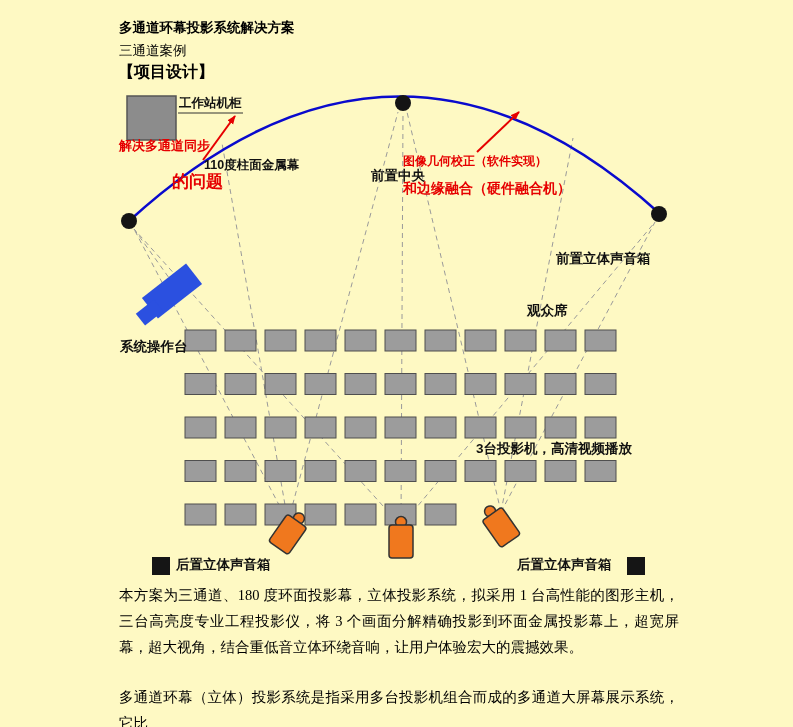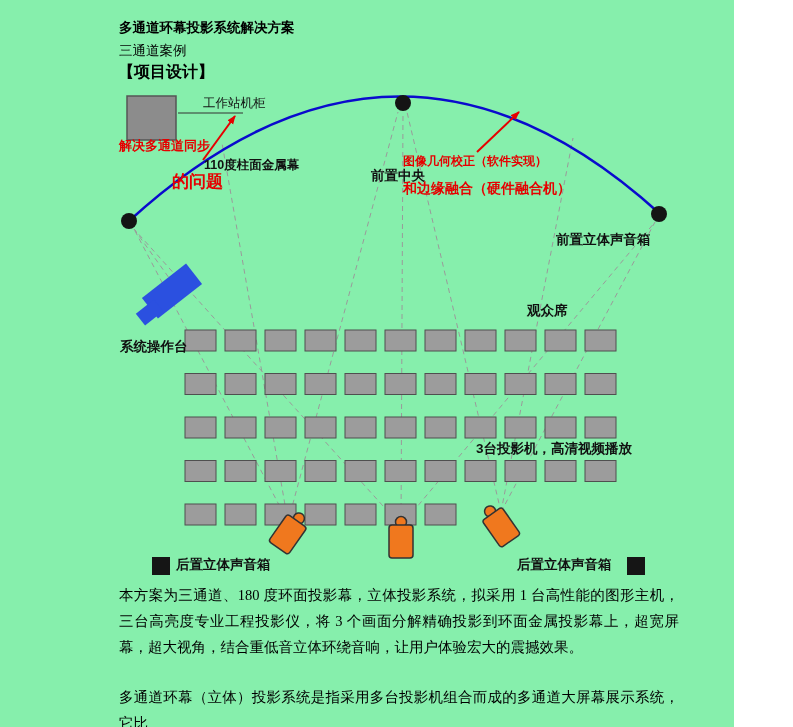--- a/index.html
+++ b/index.html
@@ -6,47 +6,47 @@
     --screen_arc:#0a0acd;
     --annotation_red:#e60000;
     --seat_gray:#9c9c9c;
     --console_blue:#2b50e0;
     --projector_orange:#f0781e;
     --dot_black:#141414;
   }
   *{margin:0;padding:0;box-sizing:border-box;}
   html,body{background:#ffffff;}
   body{width:793px;height:727px;overflow:hidden;font-family:"Liberation Serif","DejaVu Serif",serif;color:#000;}
-  .page{position:relative;width:734px;height:727px;background:#86efac;}
+  .page{position:relative;width:793px;height:727px;background:#fef9c3;}
 
   svg.diagram{position:absolute;left:0;top:0;z-index:1;}
 
   
   .arc{fill:none;stroke:var(--screen_arc);stroke-width:2.5;}
   .dot{fill:var(--dot_black);}
   .dash{stroke:#9a9a9a;stroke-width:1;stroke-dasharray:5 4;fill:none;}
   .seat{fill:var(--seat_gray);stroke:#4f4f4f;stroke-width:1;}
   .console{fill:var(--console_blue);}
   .projector-body{fill:var(--projector_orange);stroke:#333;stroke-width:1.5;}
   .speaker{fill:#151515;}
   .cabinet{fill:#8c8c8c;stroke:#555;stroke-width:1.5;}
   .ann-arrow{stroke:var(--annotation_red);stroke-width:2;}
   .leader{stroke:#333;stroke-width:1;}
 
   
   .lbl{position:absolute;z-index:2;white-space:nowrap;font-weight:bold;font-size:13.5px;color:#111;
        font-family:"Liberation Sans","DejaVu Sans",sans-serif;}
-  .lbl-workstation{left:179px;top:95px;font-weight:normal;font-size:12.5px;margin-left:24px;}
+  .lbl-workstation{left:179px;top:95px;font-weight:bold;font-size:12.5px;}
   .lbl-sync1{left:119px;top:137px;font-size:13px;color:var(--annotation_red);}
   .lbl-sync2{left:137px;top:170px;font-size:17px;color:var(--annotation_red);padding-left:35px;}
   .lbl-screen{left:204px;top:157px;font-size:12.5px;}
   .lbl-frontcenter{left:371px;top:124px;margin-top:43px;}
   .lbl-corr1{left:403px;top:153px;font-size:12px;color:var(--annotation_red);}
   .lbl-corr2{left:403px;top:180px;font-size:14px;color:var(--annotation_red);}
-  .lbl-frontspk{left:556px;top:231px;}
+  .lbl-frontspk{left:556px;top:250px;}
   .lbl-audience{left:527px;top:302px;}
   .lbl-console{left:120px;top:338px;}
   .lbl-projnote{left:476px;top:440px;}
   .lbl-rearL{left:176px;top:556px;}
   .lbl-rearR{left:517px;top:556px;}
 
   .doc-title{position:absolute;left:119px;top:19px;z-index:2;font-size:13.5px;font-weight:bold;white-space:nowrap;
              font-family:"Liberation Sans","DejaVu Sans",sans-serif;}
   .doc-subtitle{position:absolute;left:119px;top:42px;width:560px;z-index:2;text-align:left;font-size:13.5px;}
   .doc-heading{position:absolute;left:118px;top:62px;z-index:2;font-size:16px;font-weight:bold;white-space:nowrap;}

